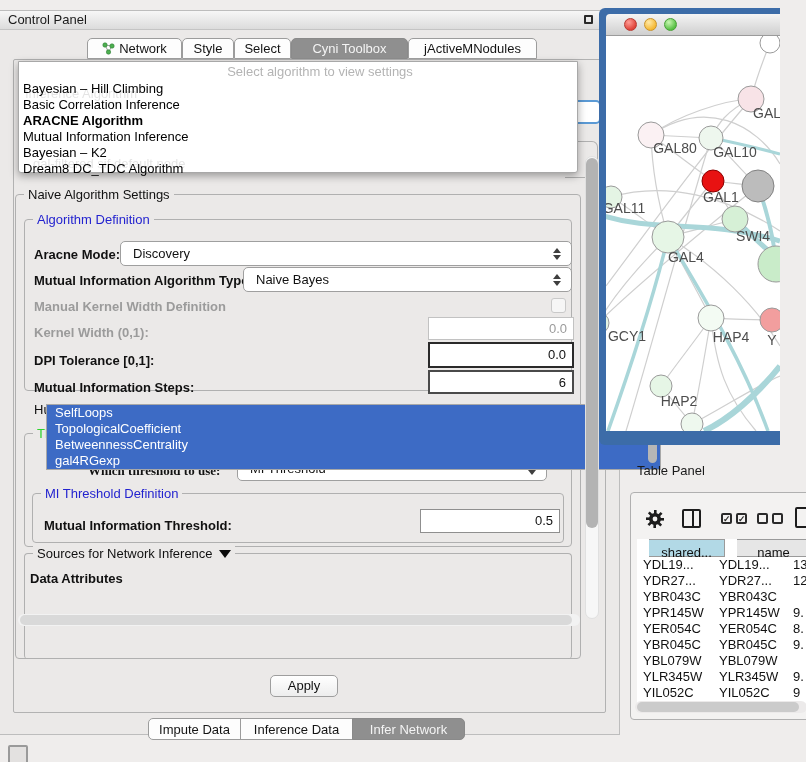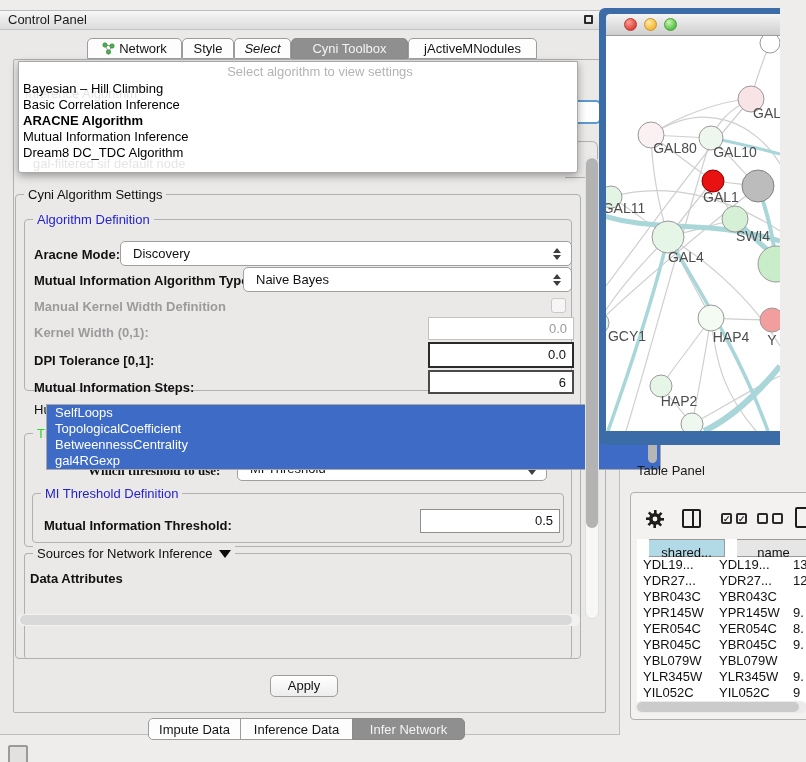--- a/index.html
+++ b/index.html
@@ -137,21 +137,21 @@
       <div class="abs win-btn" id="cp-close">×</div>
     </div>
 
     <div class="abs" id="main-panel"></div>
     <div id="tab-row"></div>
 
     <div class="abs" id="frag-combo"></div>
     <div class="abs" id="frag-group"></div>
 
     <div class="abs group" style="left:15px; top:183px; width:566px; height:465px;">
-      <span class="group-label">Cyni Algorithm Settings</span>
+      <span class="group-label">Naive Algorithm Settings</span>
     </div>
 
     <div class="abs group" style="left:24px; top:208px; width:548px; height:172px;">
       <span class="group-label lbl-blue">Algorithm Definition</span>
     </div>
     <div class="abs row-label b" style="left:34px; top:236px;">Aracne Mode:</div>
     <div class="abs combo" style="left:120px; top:230px; width:452px; height:25px;">
       <span>Discovery</span>
       <span class="spin">
           <i class="up"></i>
@@ -221,31 +221,32 @@
 
     <div class="abs" id="algo-popup">
       <div class="abs ghost" style="left:6px; top:24px;">Inference Algorithm</div>
       <div class="abs ghost" style="left:14px; top:94px;">gal-filtered sif default node</div>
       <div class="abs" id="popup-header">Select algorithm to view settings</div>
       <div class="abs" id="popup-items">
           <div class="popup-item">Bayesian – Hill Climbing</div>
           <div class="popup-item">Basic Correlation Inference</div>
           <div class="popup-item sel">ARACNE Algorithm</div>
           <div class="popup-item">Mutual Information Inference</div>
+          <div class="popup-item">Bayesian – K2</div>
           <div class="popup-item">Dream8 DC_TDC Algorithm</div>
         </div>
     </div>
   <div class="tab" style="left: 87px; width: 95px;"><svg class="net-ic" width="13" height="13" viewBox="0 0 13 13">
           <path d="M3,3 L10,4 M3,3 L6.5,10 M10,4 L6.5,10" stroke="#9e9e9e" stroke-width="1"></path>
           <circle cx="3" cy="3" r="2.2" fill="#4caf50" stroke="#2e7d32" stroke-width=".6"></circle>
           <circle cx="10" cy="4" r="2.2" fill="#4caf50" stroke="#2e7d32" stroke-width=".6"></circle>
           <circle cx="6.5" cy="10" r="2.2" fill="#4caf50" stroke="#2e7d32" stroke-width=".6"></circle>
         </svg><span>Network</span></div>
       <div class="tab" style="left: 182px; width: 52px;"><span>Style</span></div>
-      <div class="tab" style="left: 234px; width: 57px; font-style: italic;"><span>Select</span></div>
+      <div class="tab" style="left: 234px; width: 57px;"><span>Select</span></div>
       <div class="tab sel" style="left: 291px; width: 117px;"><span>Cyni Toolbox</span></div>
       <div class="tab" style="left: 408px; width: 129px;"><span>jActiveMNodules</span></div>
       <div class="btab first" style="left: 148px; width: 93px;">Impute Data</div>
       <div class="btab" style="left: 240px; width: 113px;">Inference Data</div>
       <div class="btab last sel" style="left: 352px; width: 113px;">Infer Network</div>
     </div>
 
   <div class="abs" id="splitter-arrow"></div>
   <div class="abs" id="dock-icon"></div>
 

